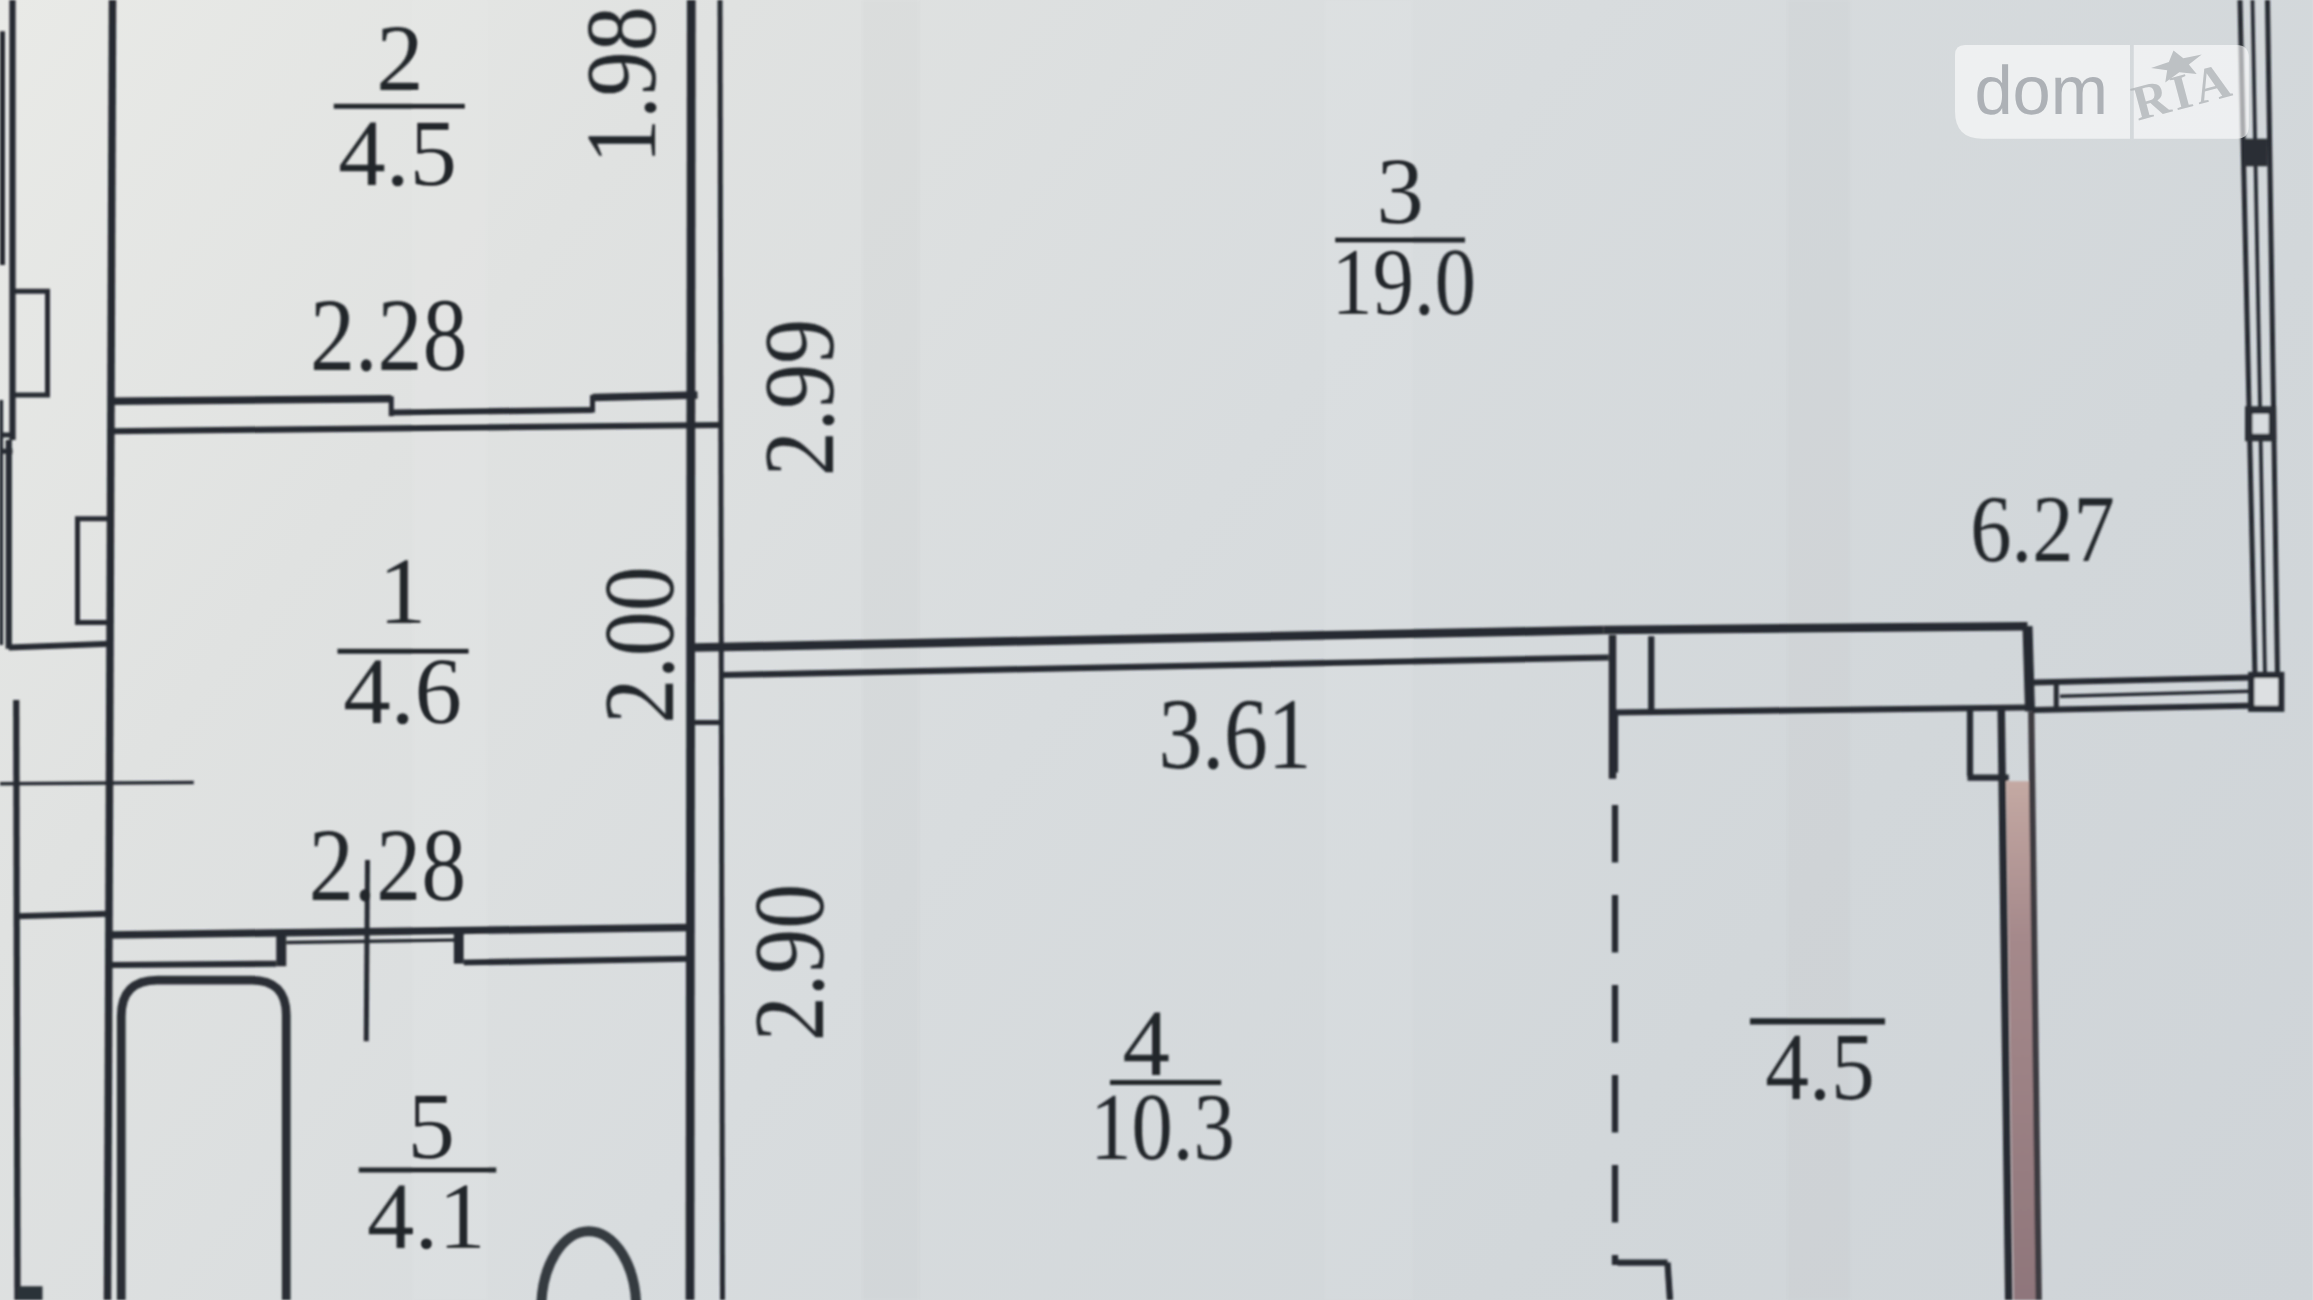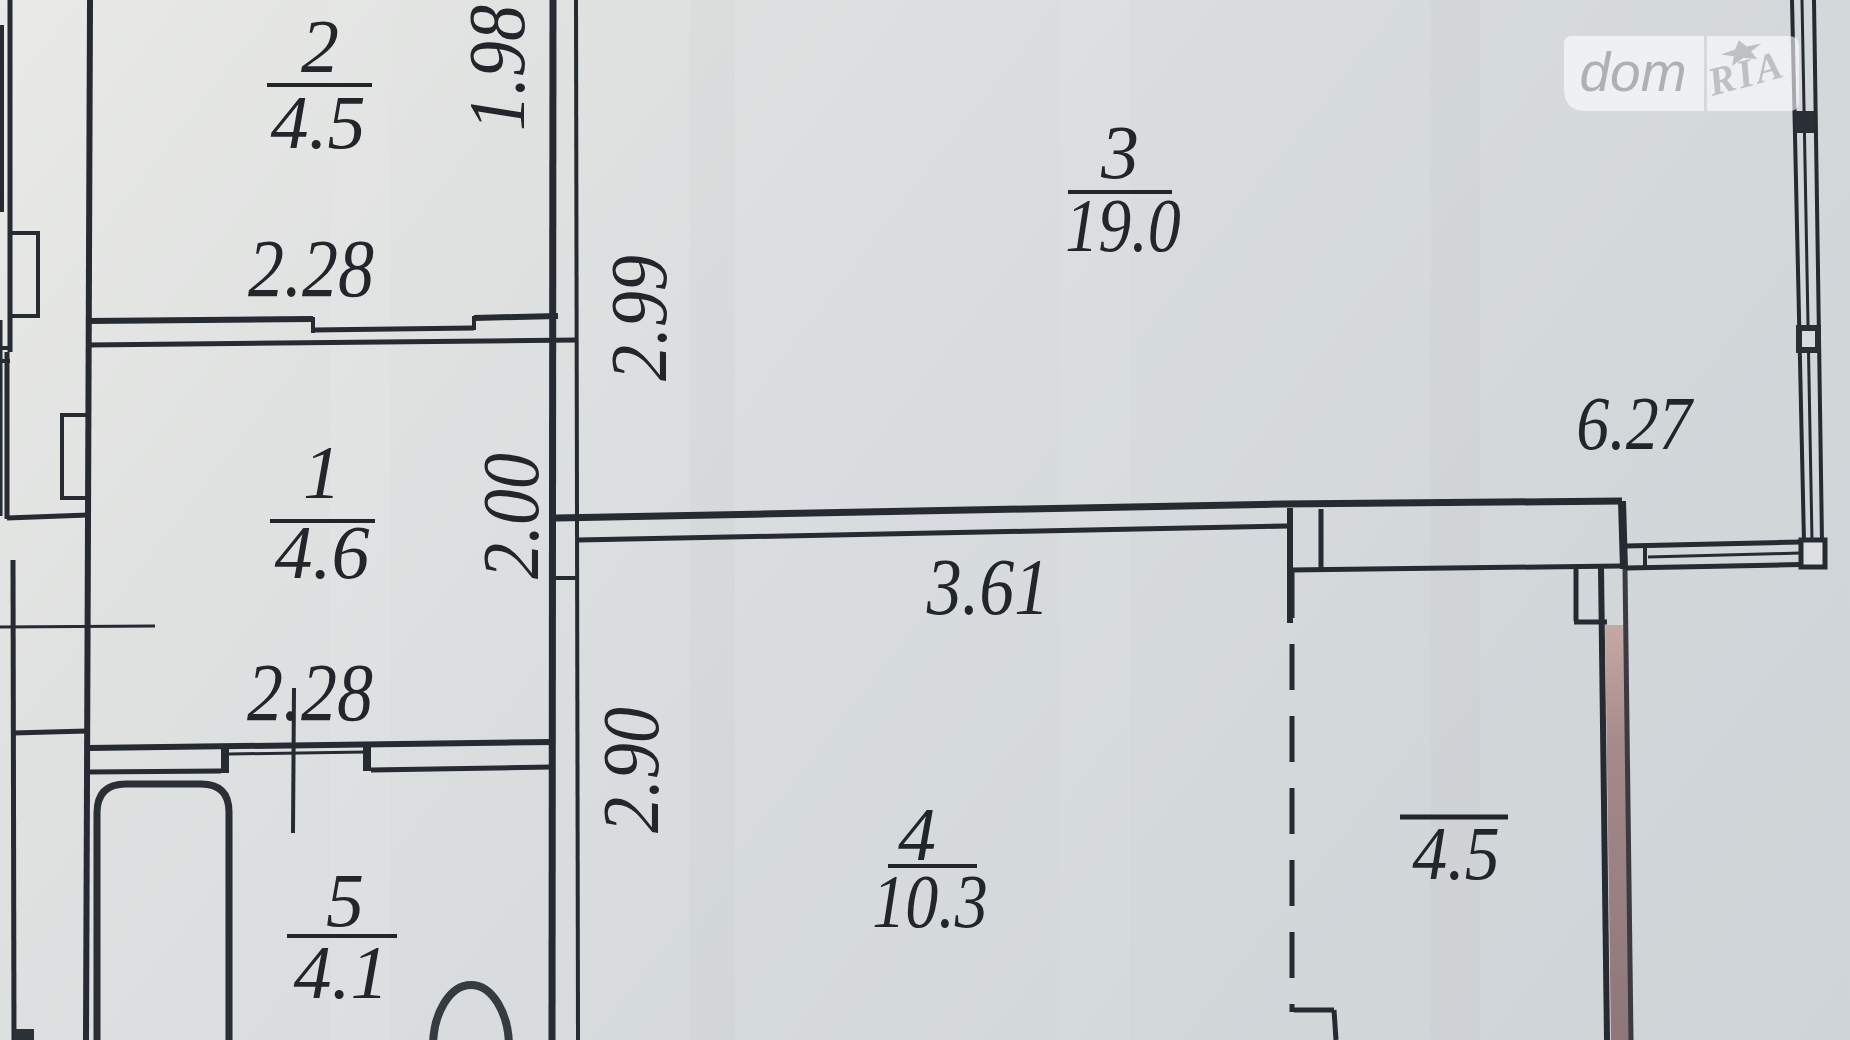--- a/index.html
+++ b/index.html
@@ -1,17 +1,17 @@
 <!DOCTYPE html>
 <html><head>
 <meta charset="utf-8">
 <style>
 html,body{margin:0;padding:0;background:#d8dbde}
 #plan{position:relative;width:1850px;height:1040px;overflow:hidden;
-background:linear-gradient(128deg,#e9eae7 0%,#e0e2e1 22%,#d8dcde 48%,#d2d7da 75%,#cfd4d8 100%);font-style:italic;}
+background:linear-gradient(128deg,#e9eae7 0%,#e0e2e1 22%,#d8dcde 48%,#d2d7da 75%,#cfd4d8 100%);}
 svg{position:absolute;left:0;top:0}
 text{font-family:"Liberation Serif", serif;fill:#23262c}
 </style>
 </head>
 <body>
 <div id="plan">
 <svg width="1850" height="1040" viewBox="0 0 1850 1040" fill="none">
 <defs>
 <linearGradient id="brick" x1="0" y1="625" x2="0" y2="1040" gradientUnits="userSpaceOnUse">
 <stop offset="0" stop-color="#c4a9a3"></stop>

